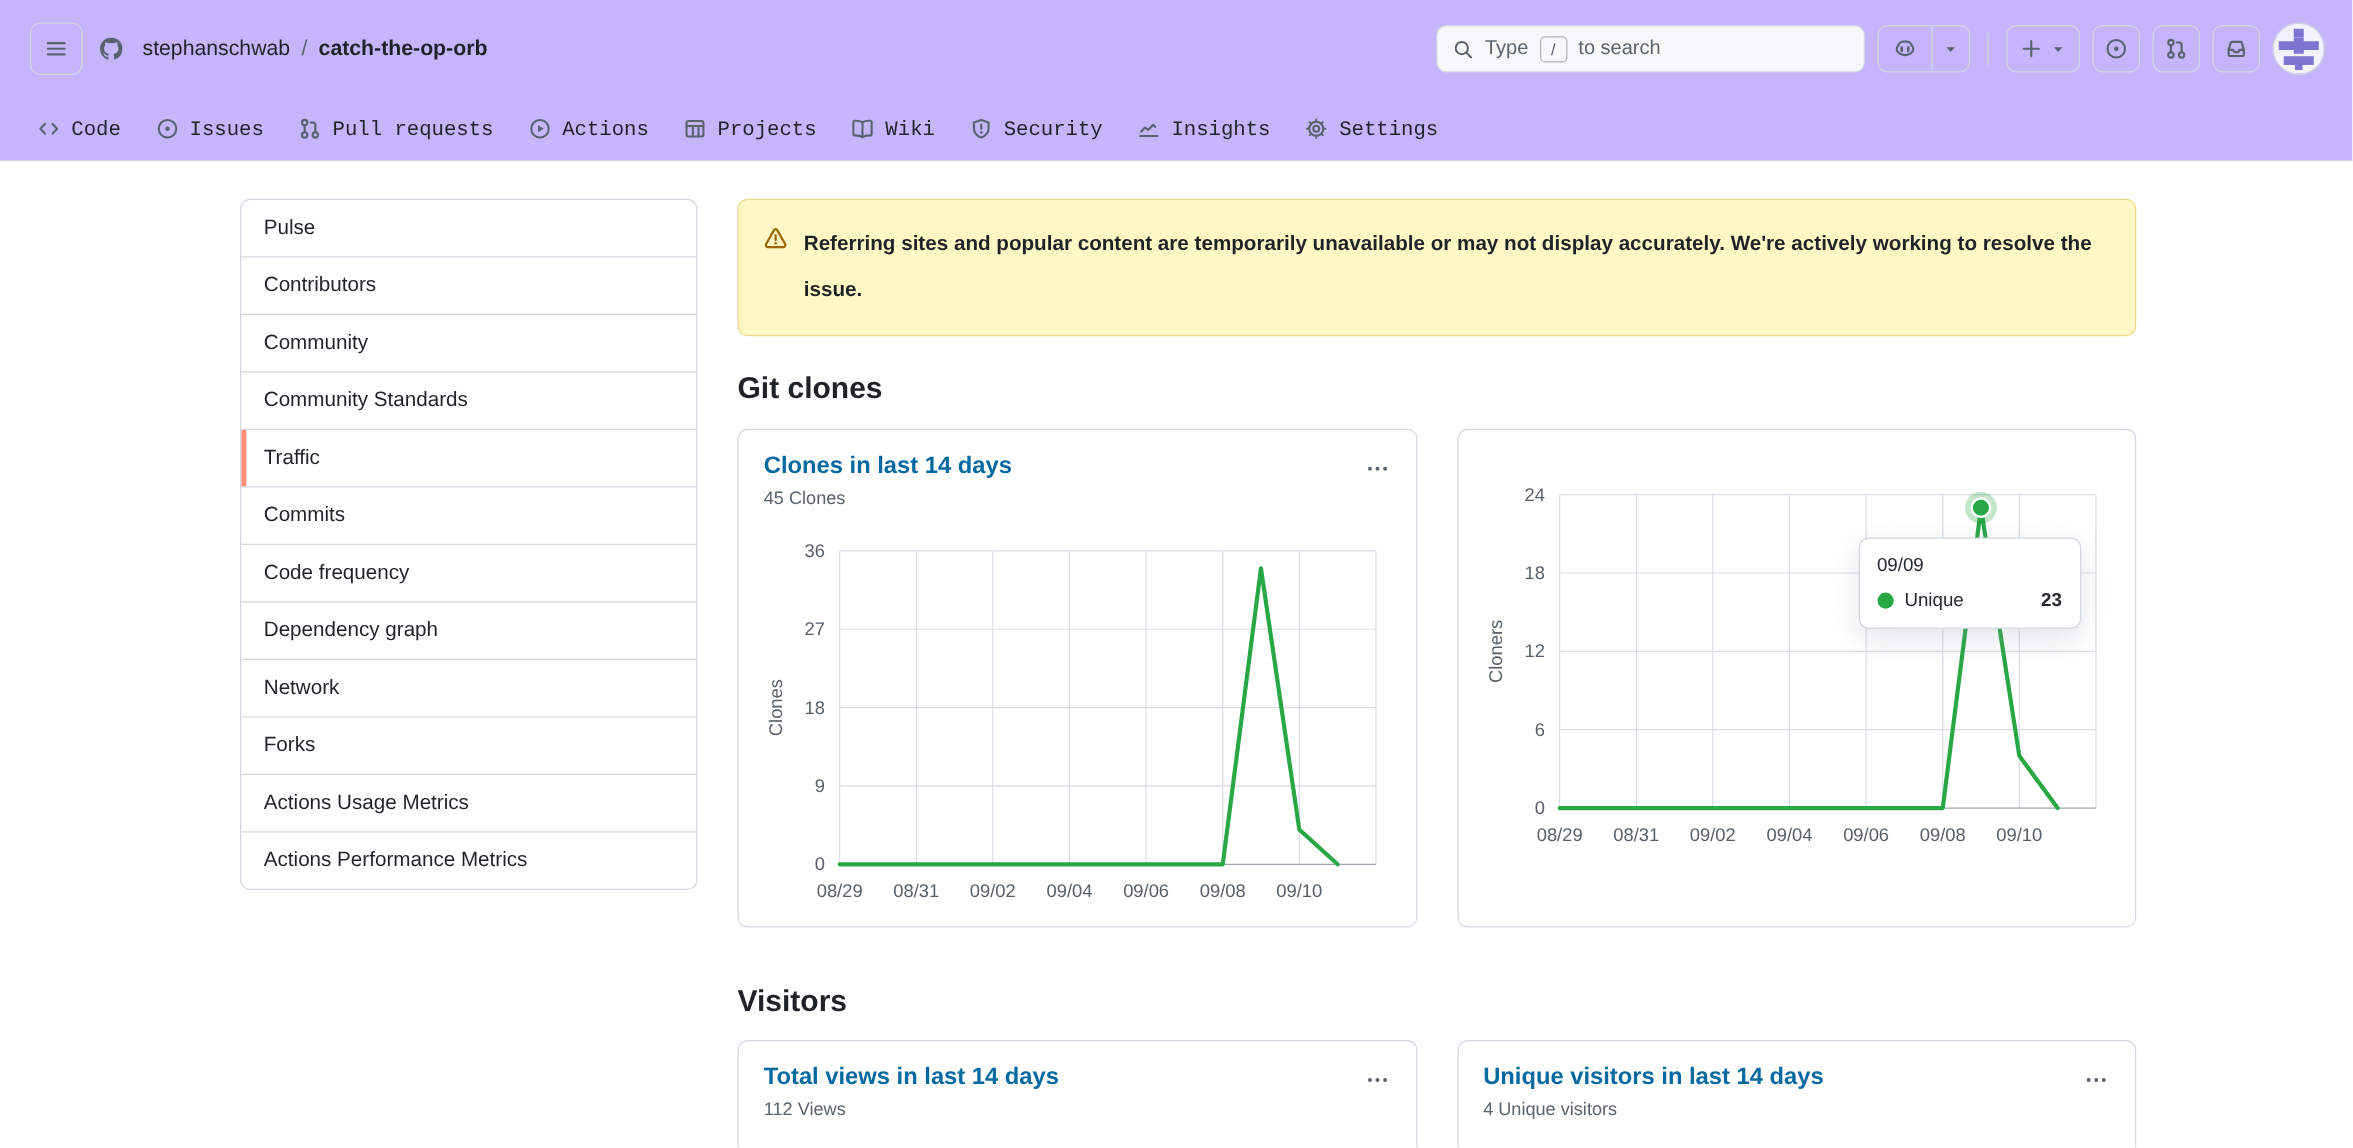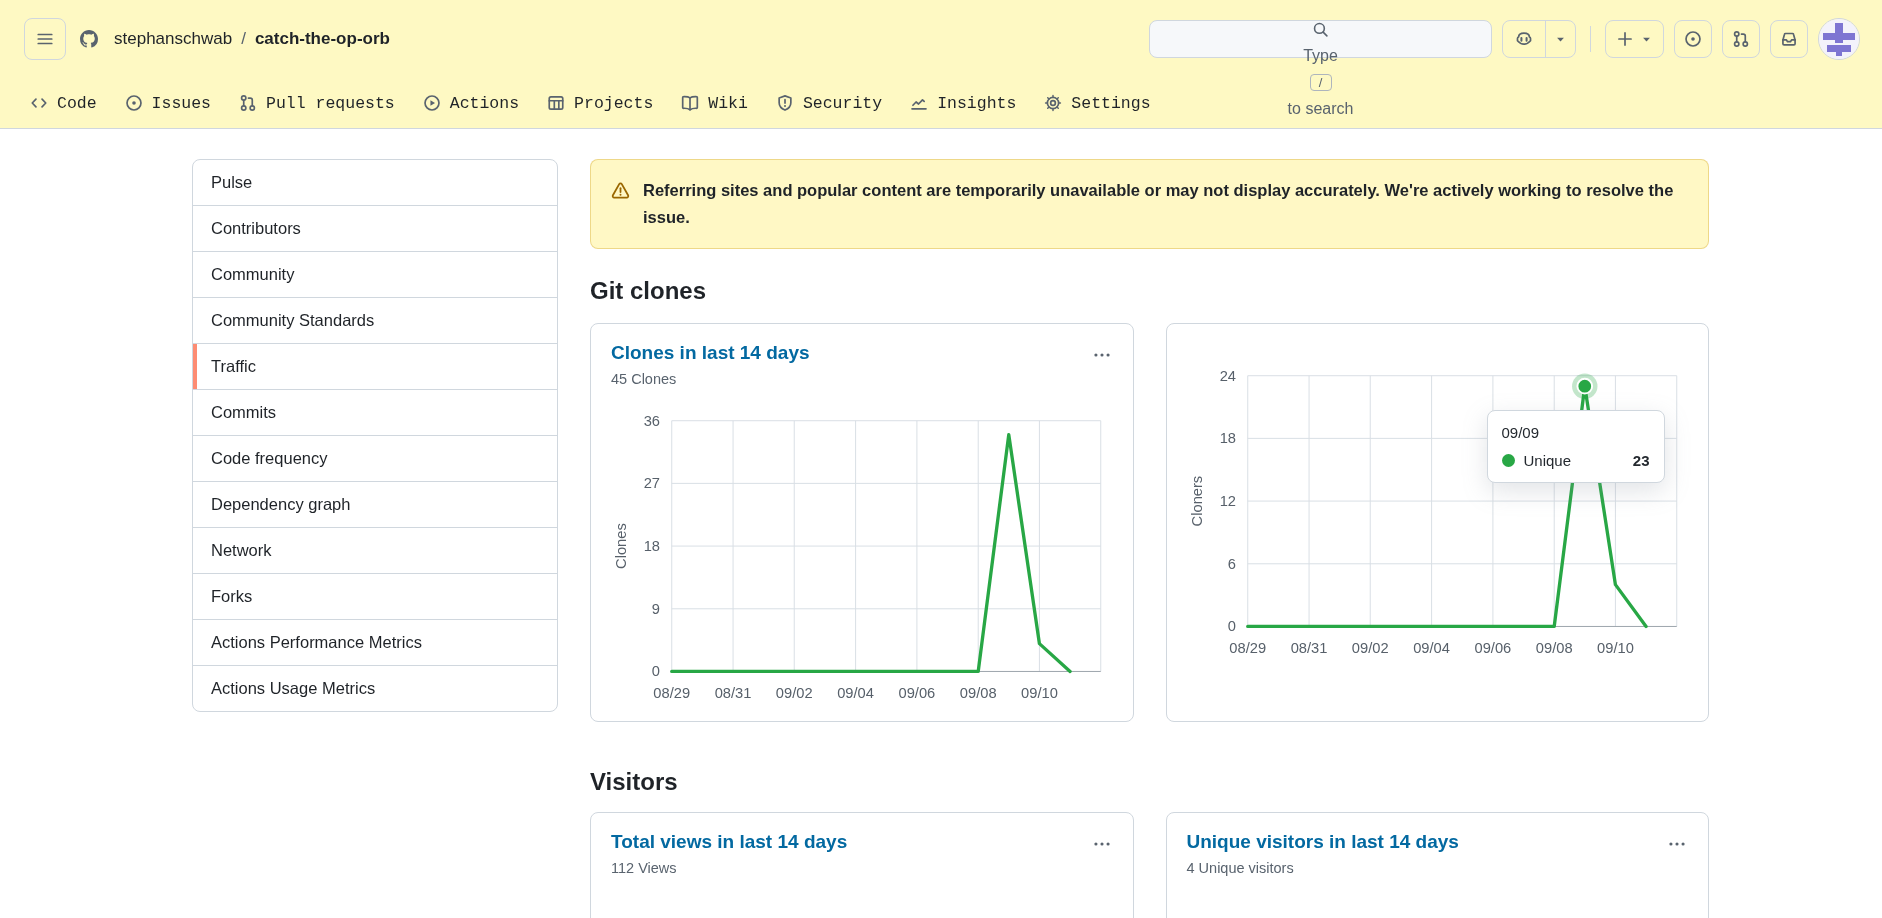--- a/index.html
+++ b/index.html
@@ -5,38 +5,38 @@
   * { box-sizing: border-box; margin: 0; padding: 0; }
   html, body { width: 1882px; height: 918px; overflow: hidden; }
   body {
     font-family: "Liberation Sans", "DejaVu Sans", sans-serif;
     color: #1f2328; background: #ffffff; font-size: 16px;
   }
   a { color: inherit; text-decoration: none; cursor: pointer; }
   button { font-family: inherit; cursor: pointer; }
 
   
-  .app-header { background: #fef9c3; border-bottom: 1px solid #d0d7de; }
+  .app-header { background: #c4b5fd; border-bottom: 1px solid #d0d7de; }
   .header-top { display: flex; align-items: center; height: 78px; padding: 0 22px 0 24px; }
   .icon-btn {
     display: flex; align-items: center; justify-content: center;
     height: 38px; min-width: 38px; border: 1px solid #d0d7de; border-radius: 8px;
     background: transparent; color: #59636e;
   }
   .hamburger-btn { width: 42px; height: 42px; }
   .logo-ic { font-size: 40px; color: #1f2328; margin-left: 14px; display:block; }
   .breadcrumb { display: flex; align-items: center; margin-left: 16px; font-size: 17px; }
   .breadcrumb .sep { color: #59636e; padding: 0 9px; }
   .breadcrumb .repo { font-weight: 700; }
 
   .header-actions { margin-left: auto; display: flex; align-items: center; gap: 10px; }
   .search-box {
     display: flex; align-items: center; gap: 9px;
     width: 343px; height: 38px; padding: 0 12px;
-    border: 1px solid #d0d7de; border-radius: 8px; color: #59636e; background: #f6f8fa; flex-direction: column;
+    border: 1px solid #d0d7de; border-radius: 8px; color: #59636e; background: #f6f8fa;
   }
   .search-box .ic { font-size: 17px; }
   .key-hint {
     display: inline-flex; align-items: center; justify-content: center;
     min-width: 22px; height: 21px; padding: 0 5px;
     border: 1px solid #aeb5bd; border-radius: 4px; font-size: 13px; color: #59636e;
   }
   .btn-group { display: flex; border: 1px solid #d0d7de; border-radius: 8px; overflow: hidden; height: 38px; }
   .btn-seg { display: flex; align-items: center; justify-content: center; padding: 0 12px; color: #59636e; background: transparent; border: none; }
   .btn-seg + .btn-seg { border-left: 1px solid #d0d7de; padding: 0 8px; }
@@ -57,21 +57,21 @@
   .side-nav { width: 366px; flex: none; border: 1px solid #d0d7de; border-radius: 8px; overflow: hidden; height: fit-content; background: #fff; }
   .side-item { position: relative; padding: 13px 18px; font-size: 16.5px; color: #1f2328; display: block; }
   .side-item + .side-item { border-top: 1px solid #d0d7de; }
   .side-item.active::before { content: ""; position: absolute; left: 0; top: 0; bottom: 0; width: 4px; background: #fd8c73; }
 
   .main-col { flex: 1; min-width: 0; }
 
   .flash-warn {
     display: flex; gap: 13px; align-items: flex-start;
     background: #fff8c5; border: 1px solid rgba(212,167,44,0.4); border-radius: 8px;
-    padding: 17px 20px; font-size: 16.5px; font-weight: 600; line-height: 27px; color: #1f2328;
+    padding: 17px 20px; font-size: 16.5px; font-weight: 600; line-height: 37px; color: #1f2328;
   }
   .flash-warn .ic { color: #9a6700; font-size: 19px; margin-top: 4px; }
 
   .section-title { font-size: 24px; font-weight: 600; color: #1f2328; }
   .section-title.first { margin: 28px 0 18px; }
   .section-title.later { margin: 46px 0 16px; }
 
   .cards { display: grid; grid-template-columns: 1fr 1fr; gap: 32px; }
   .card { border: 1px solid #d0d7de; border-radius: 8px; padding: 18px 20px; background: #fff; }
   .card-head { display: flex; align-items: flex-start; }
@@ -294,22 +294,22 @@
       <a class="side-item">Pulse</a>
       <a class="side-item">Contributors</a>
       <a class="side-item">Community</a>
       <a class="side-item">Community Standards</a>
       <a class="side-item active">Traffic</a>
       <a class="side-item">Commits</a>
       <a class="side-item">Code frequency</a>
       <a class="side-item">Dependency graph</a>
       <a class="side-item">Network</a>
       <a class="side-item">Forks</a>
+      <a class="side-item">Actions Usage Metrics</a>
       <a class="side-item">Actions Performance Metrics</a>
-      <a class="side-item">Actions Usage Metrics</a>
     </nav>
 
   <main class="main-col">
     <div class="flash-warn">
       <span class="ic" data-icon="alert-icon">
           <svg viewBox="0 0 16 16" aria-hidden="true">
             <path d="M6.9 2.6c.5-.9 1.7-.9 2.2 0l5.3 9.4c.5.9-.2 2-1.1 2H2.7c-1 0-1.6-1.1-1.1-2z"></path>
             <path d="M8 6v3.3"></path>
             <circle cx="8" cy="11.5" r=".85" fill="currentColor" stroke="none"></circle>
           </svg>

